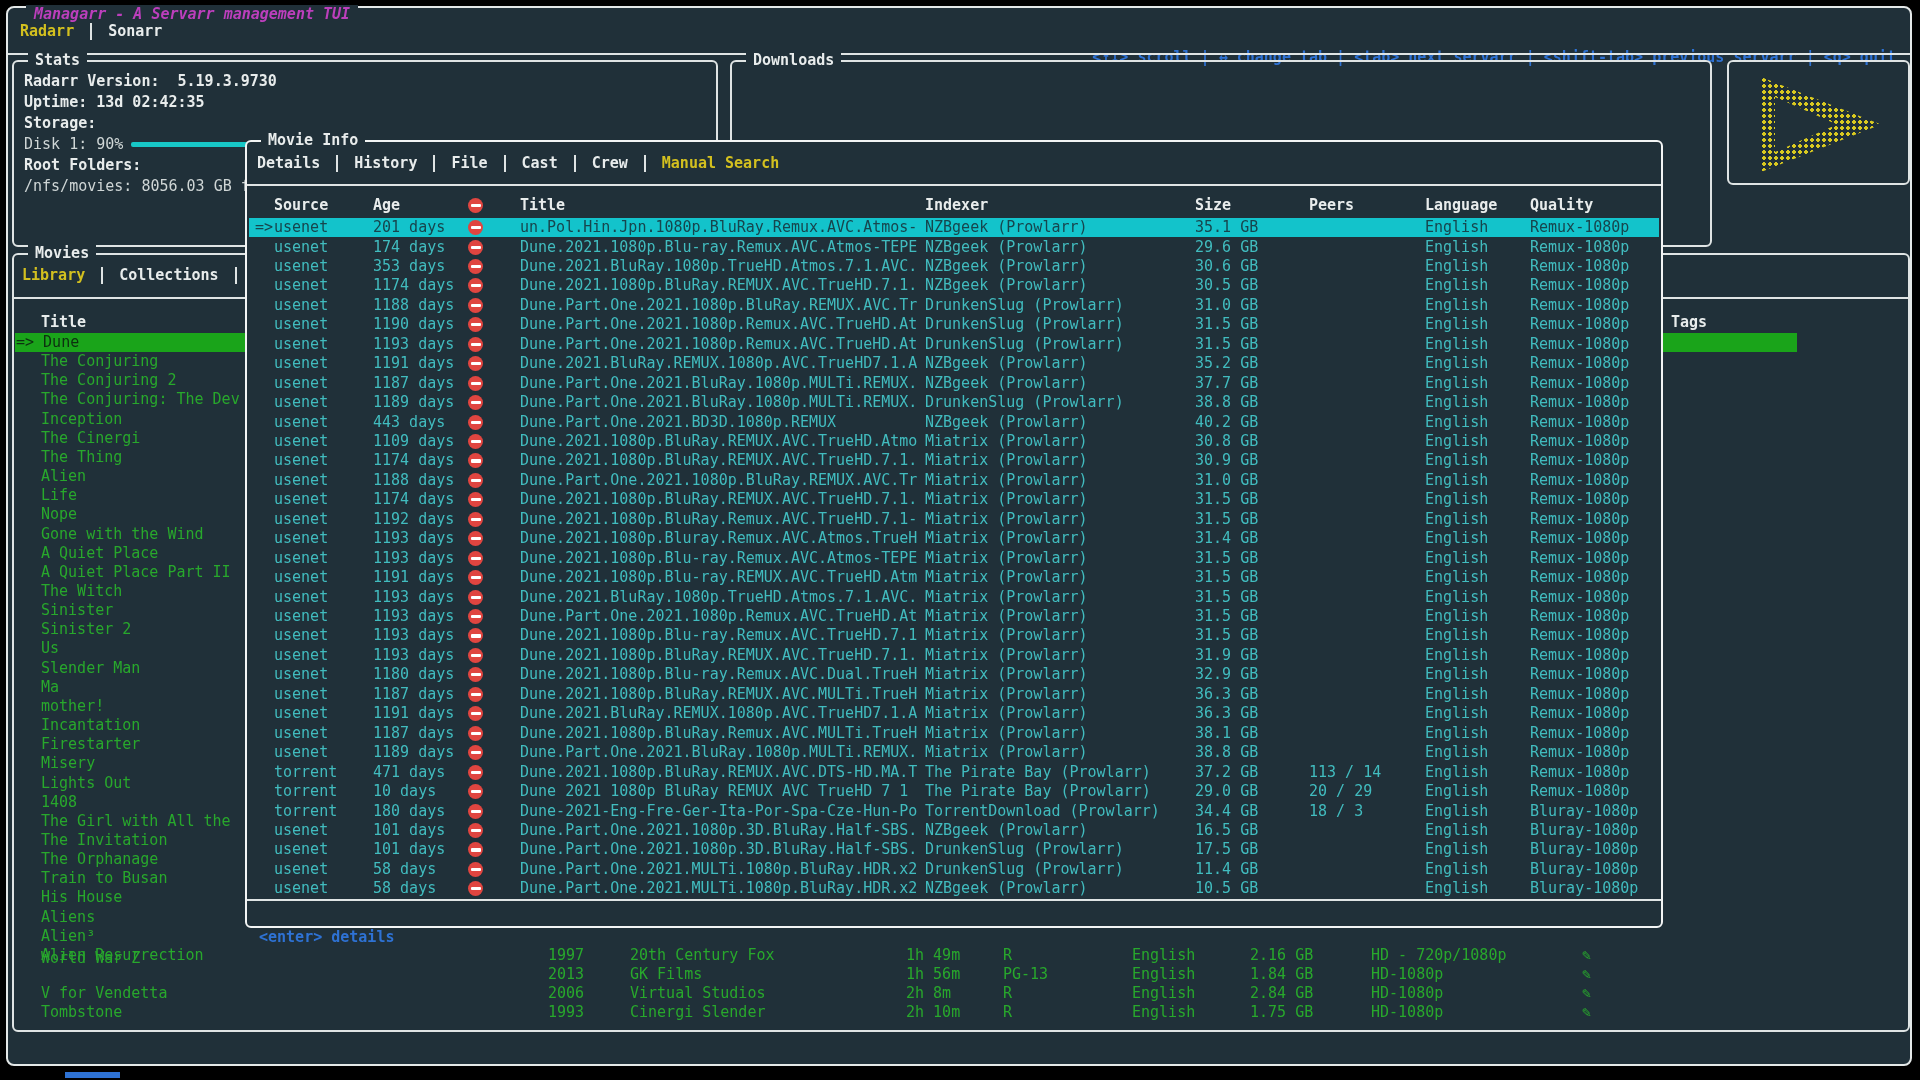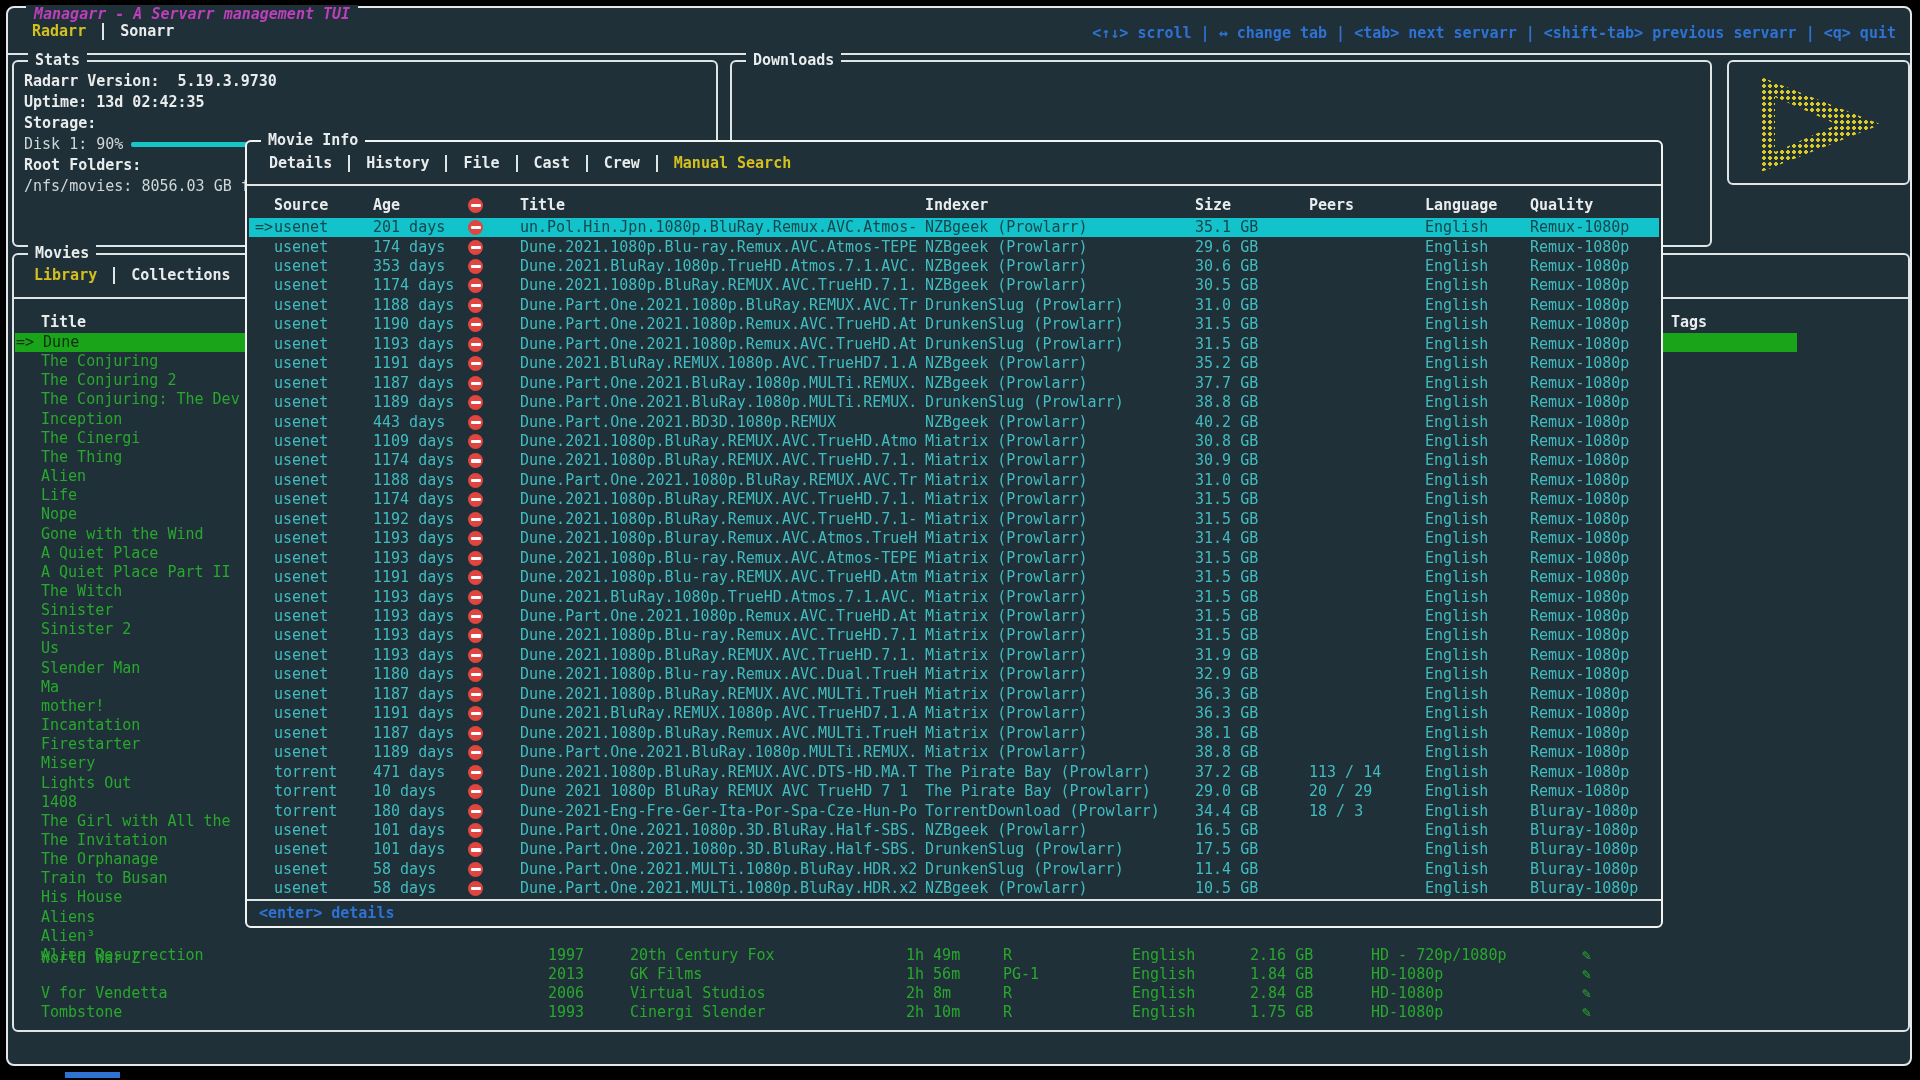--- a/index.html
+++ b/index.html
@@ -2,22 +2,22 @@
 <html><head>
 <meta charset="utf-8">
 <style>
   * { margin:0; padding:0; box-sizing:border-box; }
   html,body { width:1920px; height:1080px; background:#000; overflow:hidden;
               font-family:"DejaVu Sans Mono", monospace; }
   .app { position:absolute; left:6px; top:6px; width:1906px; height:1060px;
          background:#203039; border:2px solid #e4e8e8; border-radius:8px; }
   .t { position:absolute; font-size:15px; line-height:19px; white-space:pre; color:#e8ecec; }
   .bold { font-weight:bold; }
-  .yellow { color:#d3c01f; } .blue { color:#2e72d4; } .dim { color:#cfd6d6; }
-  .flexrow { position:absolute; display:flex; align-items:center; gap:16px;margin-left:12px; }
+  .yellow { color:#d3c01f; } .blue { color:#2e72d4;margin-top:24px; } .dim { color:#cfd6d6; }
+  .flexrow { position:absolute; display:flex; align-items:center; gap:16px; }
   .vsep { width:0; height:17px; border-left:2px solid #dfe4e4; }
   .hline { position:absolute; left:0; right:0; border-top:2px solid #dfe4e4; }
   .panel { position:absolute; border:2px solid #dfe4e4; border-radius:6px; }
   .panel-title { position:absolute; top:-11px; left:14px; background:#203039;
                  padding:0 7px; font-size:15px; font-weight:bold; color:#e8ecec; white-space:pre; }
   .app-title { position:absolute; top:-3px; left:18px; background:#203039; padding:0 8px;
                font-size:15px; font-weight:bold; font-style:italic; color:#bc3fbc; white-space:pre; }
   
   .modal { position:absolute; left:237px; top:132px; width:1418px; height:788px;
            background:#203039; border:2px solid #f2f4f4; border-radius:6px; z-index:10; }
@@ -156,21 +156,21 @@
           <span class="mx mx-cert">R</span>
           <span class="mx mx-lang">English</span>
           <span class="mx mx-size">2.16 GB</span>
           <span class="mx mx-quality">HD - 720p/1080p</span>
           <span class="mx mx-icon">✎</span>
         </div>
         <div class="mxrow" style="top: 709.9px;">
           <span class="mx mx-year">2013</span>
           <span class="mx mx-studio">GK Films</span>
           <span class="mx mx-runtime">1h 56m</span>
-          <span class="mx mx-cert">PG-1</span>
+          <span class="mx mx-cert">PG-13</span>
           <span class="mx mx-lang">English</span>
           <span class="mx mx-size">1.84 GB</span>
           <span class="mx mx-quality">HD-1080p</span>
           <span class="mx mx-icon">✎</span>
         </div>
         <div class="mxrow" style="top: 729.1px;">
           <span class="mx mx-year">2006</span>
           <span class="mx mx-studio">Virtual Studios</span>
           <span class="mx mx-runtime">2h 8m</span>
           <span class="mx mx-cert">R</span>

